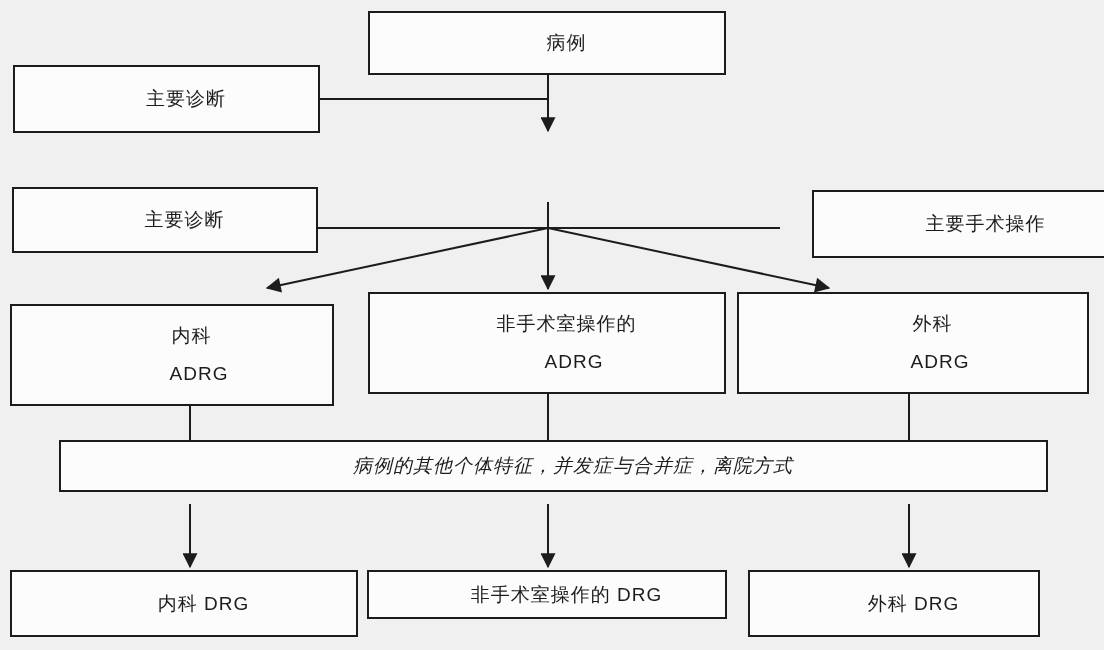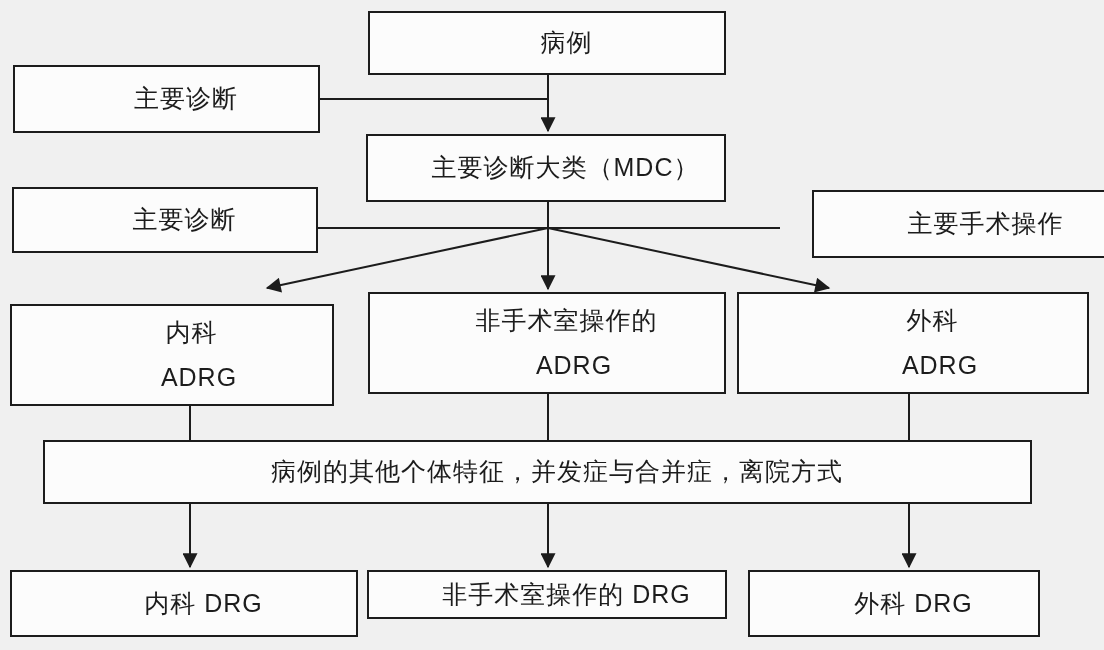--- a/index.html
+++ b/index.html
@@ -20,38 +20,38 @@
   .node {
     position: absolute;
     box-sizing: border-box;
     background: #fcfcfc;
     border: 2px solid #1c1c1c;
     display: flex;
     flex-direction: column;
     align-items: center;
     justify-content: center;
     color: #1c1c1c;
-    font-size: 25px;
+    font-size: 19px;
     letter-spacing: 1px;
     text-align: center;
     line-height: 1.25;
     padding-left: 39px;
   }
   .node .line2 { margin-top: 14px; margin-left: 15px; }
 
   
   .n-case        { left: 368px; top: 11px;  width: 358px; height: 64px; }
   .n-dx-top      { left: 13px;  top: 65px;  width: 307px; height: 68px; }
   .n-mdc         { left: 366px; top: 134px; width: 360px; height: 68px; }
   .n-dx-mid      { left: 12px;  top: 187px; width: 306px; height: 66px; }
   .n-surgery     { left: 812px; top: 190px; width: 308px; height: 68px; }
   .n-adrg-int    { left: 10px;  top: 304px; width: 324px; height: 102px; }
   .n-adrg-nonor  { left: 368px; top: 292px; width: 358px; height: 102px; }
   .n-adrg-surg   { left: 737px; top: 292px; width: 352px; height: 102px; }
-  .n-features    { left: 43px;  top: 440px; width: 989px; height: 64px; }
+  .n-features    { left: 59px;  top: 440px; width: 989px; height: 52px; font-style: italic; }
   .n-drg-int     { left: 10px;  top: 570px; width: 348px; height: 67px; }
   .n-drg-nonor   { left: 367px; top: 570px; width: 360px; height: 49px; }
   .n-drg-surg    { left: 748px; top: 570px; width: 292px; height: 67px; }
 </style>
 </head>
 <body>
 
 <div class="stage">
 
   <svg class="connector-layer" viewBox="0 0 1104 650" xmlns="http://www.w3.org/2000/svg">
@@ -85,23 +85,20 @@
   </svg>
 
   <div class="node n-case">
     <span>病例</span>
   </div>
 
   <div class="node n-dx-top">
     <span>主要诊断</span>
   </div>
 
-  <div class="node n-mdc">
-    <span>主要诊断大类（MDC）</span>
-  </div>
 
   <div class="node n-dx-mid">
     <span>主要诊断</span>
   </div>
 
   <div class="node n-surgery">
     <span>主要手术操作</span>
   </div>
 
   <div class="node n-adrg-int">

